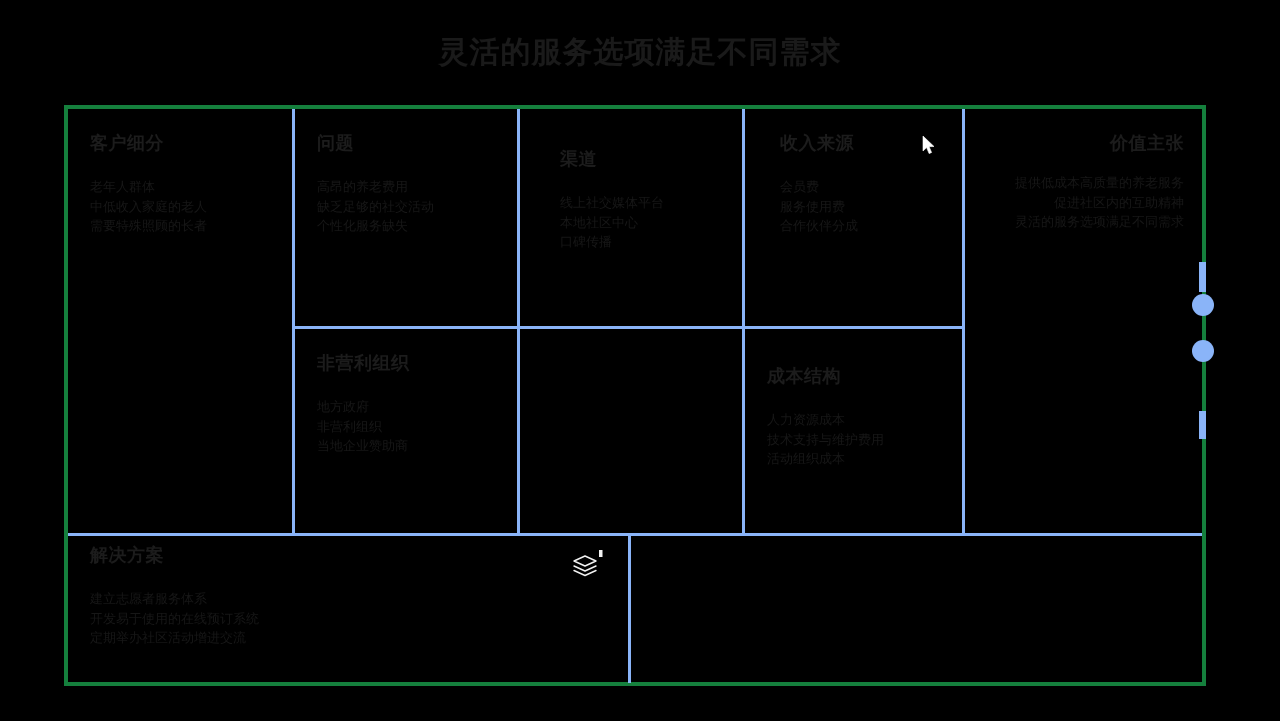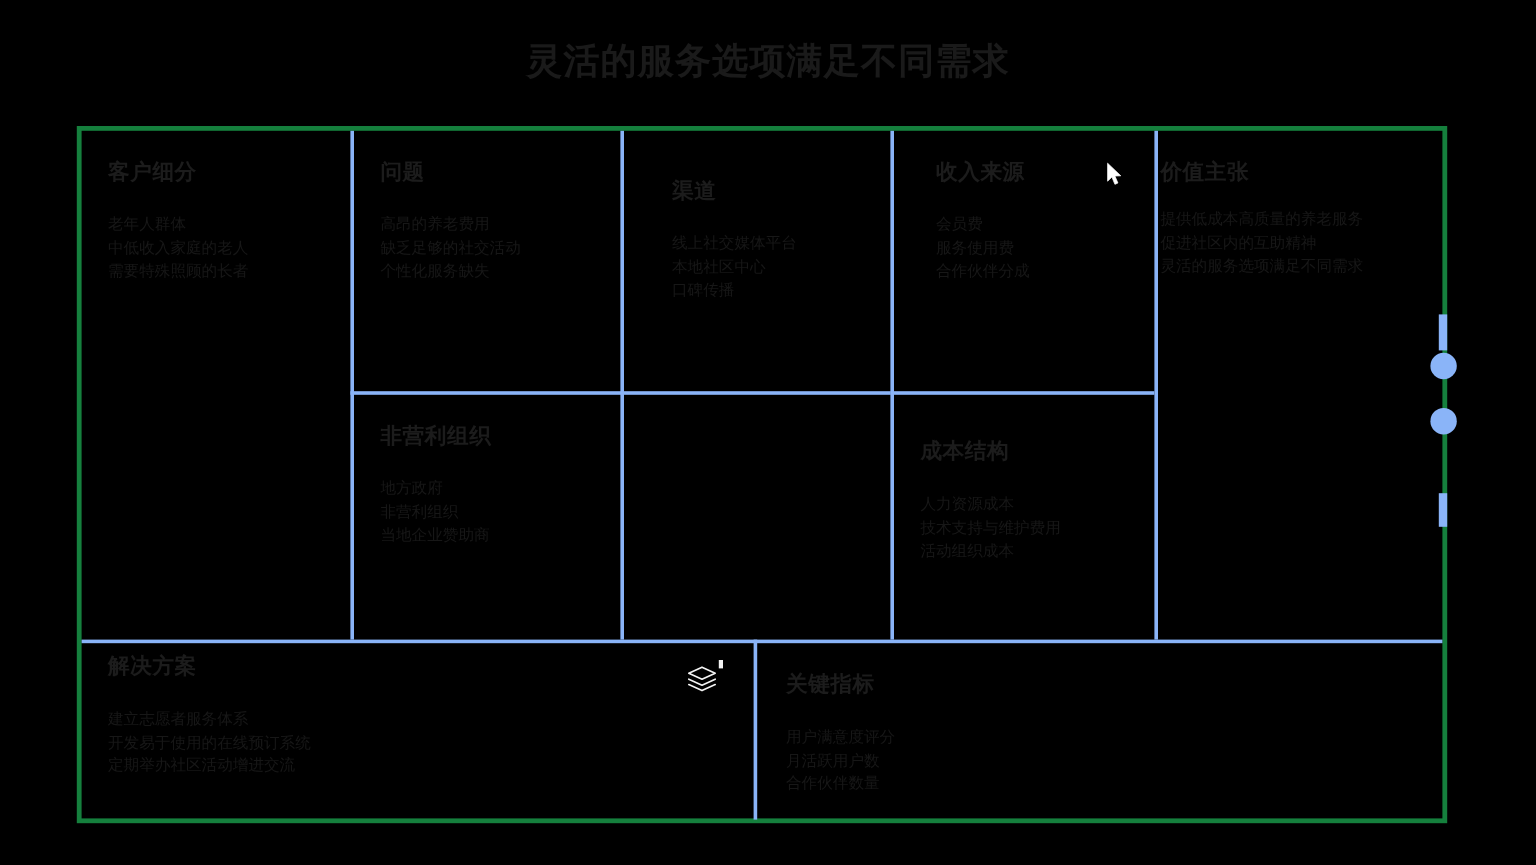--- a/index.html
+++ b/index.html
@@ -161,21 +161,21 @@
 
   <div class="panel" style="left:690px; top:0px; width:248px; height:217px;">
     <div class="panel-title">收入来源</div>
     <ul class="panel-items">
       <li>会员费</li>
       <li>服务使用费</li>
       <li>合作伙伴分成</li>
     </ul>
   </div>
 
-  <div class="panel" style="left:897px; top:0px; width:237px; height:520px; padding-left:2px;">
+  <div class="panel" style="left:897px; top:0px; width:237px; height:520px; padding-left:2px;text-align:right;">
     <div class="panel-title" style="margin-bottom:18px;">价值主张</div>
     <ul class="panel-items">
       <li>提供低成本高质量的养老服务</li>
       <li>促进社区内的互助精神</li>
       <li>灵活的服务选项满足不同需求</li>
     </ul>
   </div>
 
   <div class="panel" style="left:227px; top:220px; width:222px; height:204px;">
     <div class="panel-title">非营利组织</div>
@@ -197,28 +197,20 @@
 
   <div class="panel" style="left:0px; top:412px; width:560px; height:147px;">
     <div class="panel-title">解决方案</div>
     <ul class="panel-items">
       <li>建立志愿者服务体系</li>
       <li>开发易于使用的在线预订系统</li>
       <li>定期举办社区活动增进交流</li>
     </ul>
   </div>
 
-  <div class="panel" style="left:563px; top:427px; width:571px; height:147px; padding-left:24px;">
-    <div class="panel-title">关键指标</div>
-    <ul class="panel-items">
-      <li>用户满意度评分</li>
-      <li>月活跃用户数</li>
-      <li>合作伙伴数量</li>
-    </ul>
-  </div>
 
 </div>
 
 <div class="connector-seg" style="left:1199px; top:262px; height:30px;"></div>
 <div class="connector-dot" style="left:1192px; top:294px;"></div>
 <div class="connector-dot" style="left:1192px; top:340px;"></div>
 <div class="connector-seg" style="left:1199px; top:411px; height:28px;"></div>
 
 <div class="layers-icon">
   <svg width="40" height="36" viewBox="0 0 40 36" fill="none" stroke="#f2f2f2" stroke-width="1.4" stroke-linejoin="round" stroke-linecap="round">

